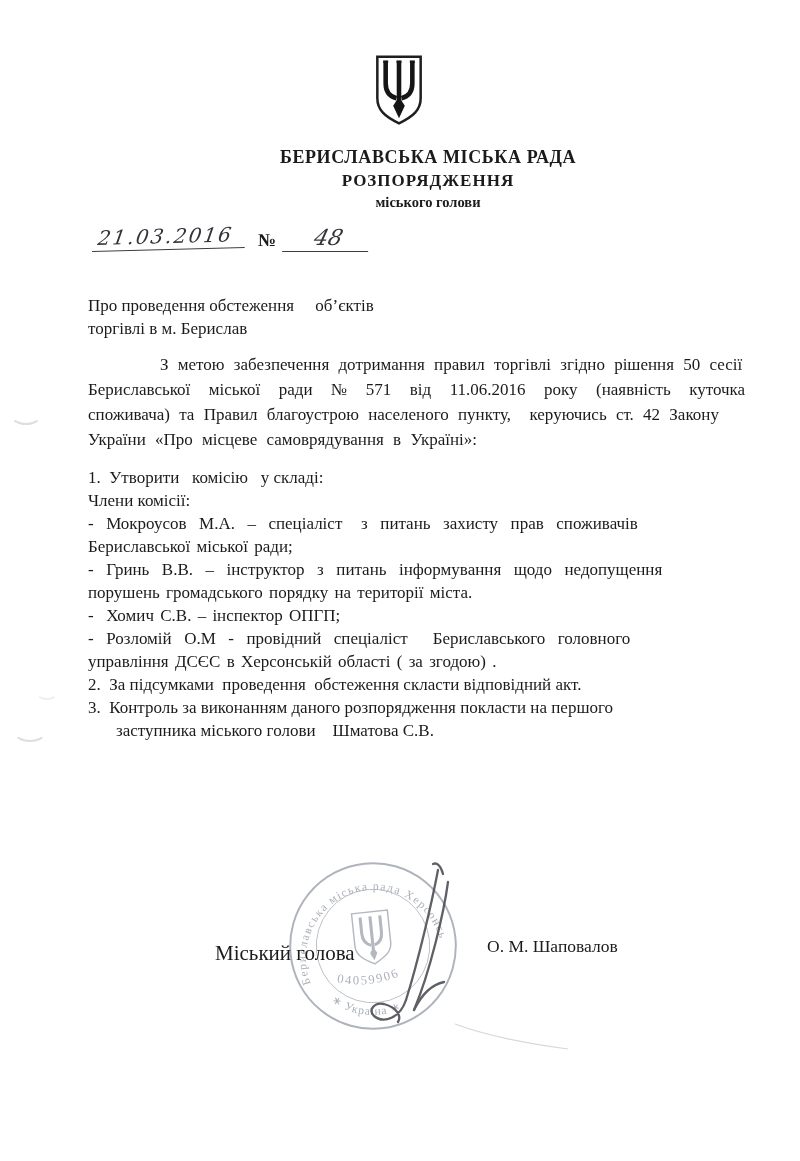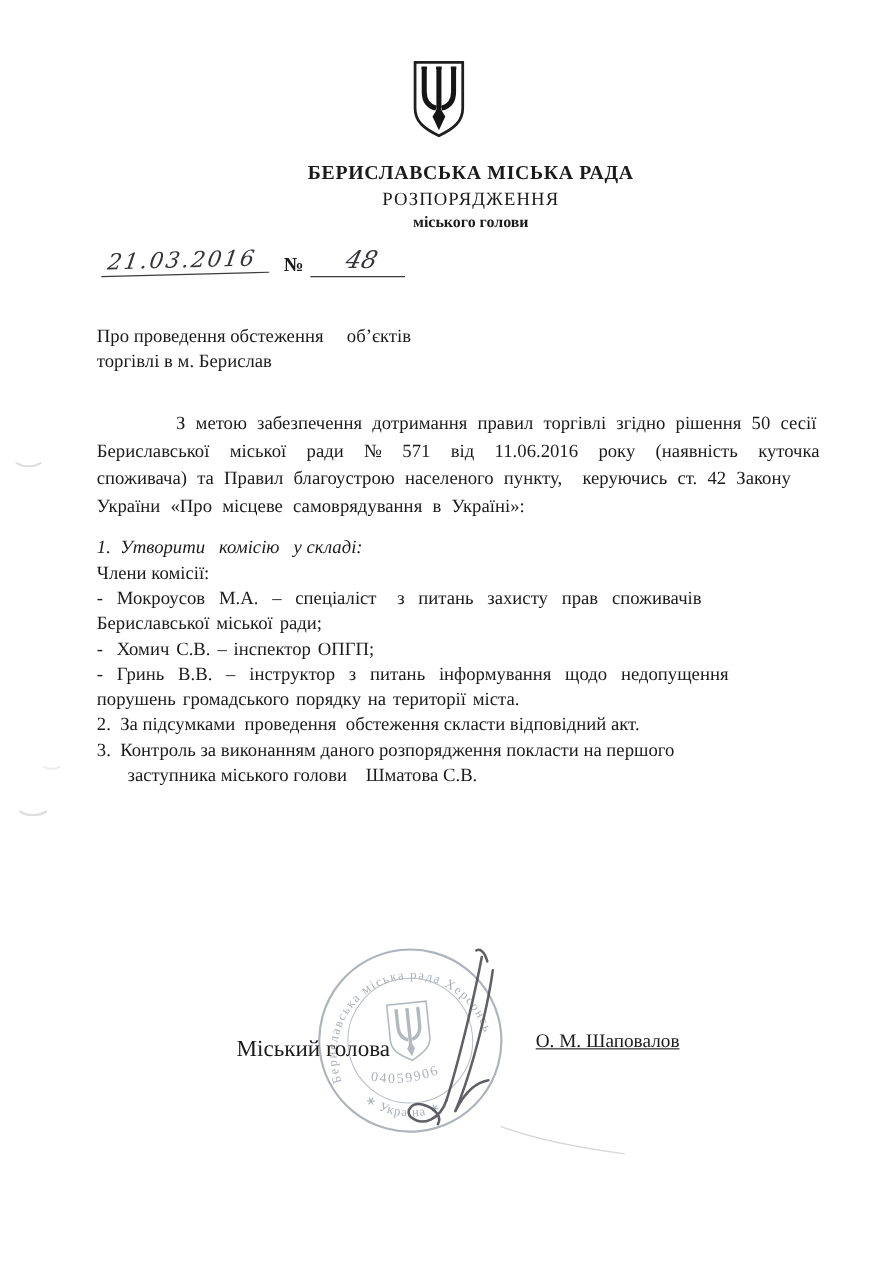--- a/index.html
+++ b/index.html
@@ -6,45 +6,45 @@
   .page{
     position:relative;width:800px;height:1161px;margin:0 auto;
     background:#ffffff;overflow:hidden;
     font-family:"Liberation Serif","DejaVu Serif",serif;
     color:#1b1b1b;
   }
   
   .emblem{position:absolute;left:374px;top:55px;width:50px;height:70px;}
   .header-text{position:absolute;left:0;top:146px;width:800px;text-align:center;padding-left:56px;box-sizing:border-box;}
   .org-name{font-size:18px;font-weight:bold;letter-spacing:.6px;line-height:23px;}
-  .doc-type{font-size:17px;font-weight:normal;letter-spacing:1px;line-height:23px;}
+  .doc-type{font-size:17px;font-weight:bold;letter-spacing:1px;line-height:23px;}
   .doc-subtype{font-size:14.5px;font-weight:bold;line-height:20px;}
   
   .date-row{position:absolute;left:92px;top:222px;display:flex;align-items:flex-end;height:30px;}
   .hand{font-family:"DejaVu Serif",serif;font-style:italic;color:#34353b;}
   .hand-date{display:inline-block;width:148px;border-bottom:1.4px solid #3c3c3c;
     font-size:20px;letter-spacing:2px;transform:skewX(-10deg) rotate(-1.5deg);transform-origin:left bottom;padding:0 0 1px 4px;}
   .num-sign{font-size:18px;margin:0 6px 1px 14px;font-weight:bold;}
   .hand-num{display:inline-block;width:86px;border-bottom:1.4px solid #3c3c3c;
     font-size:22px;text-align:center;transform:skewX(-14deg);transform-origin:left bottom;padding-bottom:1px;}
   
   .subject{position:absolute;left:88px;top:251px;width:330px;font-size:17px;line-height:23px;white-space:pre-wrap;margin-top:43px;}
   
-  .body-block{position:absolute;left:88px;top:352px;width:674px;font-size:17px;margin-top:20px;}
+  .body-block{position:absolute;left:88px;top:352px;width:674px;font-size:17px;}
   .body-block p{margin:0;white-space:pre-wrap;}
   .preamble{line-height:25px;text-indent:72px;word-spacing:5px;margin-bottom:14px !important;}
   .ln{line-height:23px;}
-  .item1{margin-left:50px;font-style:italic;}
+  .item1{margin-left:50px;}
   .chair{text-indent:47px;}
   .members-hdr{margin-left:50px;}
   .member{margin-left:77px;word-spacing:2px;}
   .num-item{margin-left:52px;padding-left:28px;text-indent:-28px;}
   
   .sig-title{position:absolute;left:215px;top:941px;font-size:21px;}
-  .sig-name{position:absolute;left:487px;top:936px;font-size:17.5px;text-decoration:underline;}
+  .sig-name{position:absolute;left:487px;top:936px;font-size:17.5px;}
   .stamp{position:absolute;left:283px;top:856px;width:180px;height:180px;opacity:.8;transform:rotate(-6deg);}
   .signature-svg{position:absolute;left:340px;top:852px;width:250px;height:200px;}
   
   .cres{position:absolute;border:2px solid transparent;border-bottom-color:#dedede;border-radius:50%;}
   .cres-1{left:10px;top:404px;width:28px;height:17px;}
   .cres-2{left:13px;top:720px;width:30px;height:18px;}
   .cres-3{left:36px;top:686px;width:18px;height:10px;border-bottom-color:#efefef;}
 </style>
 </head>
 <body>
@@ -83,23 +83,25 @@
 
   <div class="body-block">
     <p class="preamble">З метою забезпечення дотримання правил торгівлі згідно рішення 50 сесії
 Бериславської  міської  ради  №  571  від  11.06.2016  року  (наявність  куточка
 споживача) та Правил благоустрою населеного пункту,  керуючись ст. 42 Закону
 України «Про місцеве самоврядування в Україні»:</p>
     <p class="ln item1">1.  Утворити   комісію   у складі:</p>
     <p class="ln members-hdr">Члени комісії:</p>
     <p class="ln member">-  Мокроусов  М.А.  –  спеціаліст   з  питань  захисту  прав  споживачів
 Бериславської міської ради;</p>
-    <p class="ln member">-  Хомич С.В. – інспектор ОПГП;</p>
     <p class="ln member">-  Гринь  В.В.  –  інструктор  з  питань  інформування  щодо  недопущення
 порушень громадського порядку на території міста.</p>
+    <p class="ln member">-  Хомич С.В. – інспектор ОПГП;</p>
+    <p class="ln member">-  Розломій  О.М  -  провідний  спеціаліст    Бериславського  головного
+управління ДСЄС в Херсонській області ( за згодою) .</p>
     <p class="ln num-item">2.  За підсумками  проведення  обстеження скласти відповідний акт.</p>
     <p class="ln num-item">3.  Контроль за виконанням даного розпорядження покласти на першого
 заступника міського голови    Шматова С.В.</p>
   </div>
 
   <svg class="stamp" viewBox="0 0 200 200">
     <defs>
       <path id="arcTop" d="M 28 138 A 76 76 0 1 1 172 138"></path>
       <path id="arcBottom" d="M 38 146 A 78 78 0 0 0 162 146"></path>
       <path id="arcCode" d="M 50 134 Q 100 152 152 126"></path>

